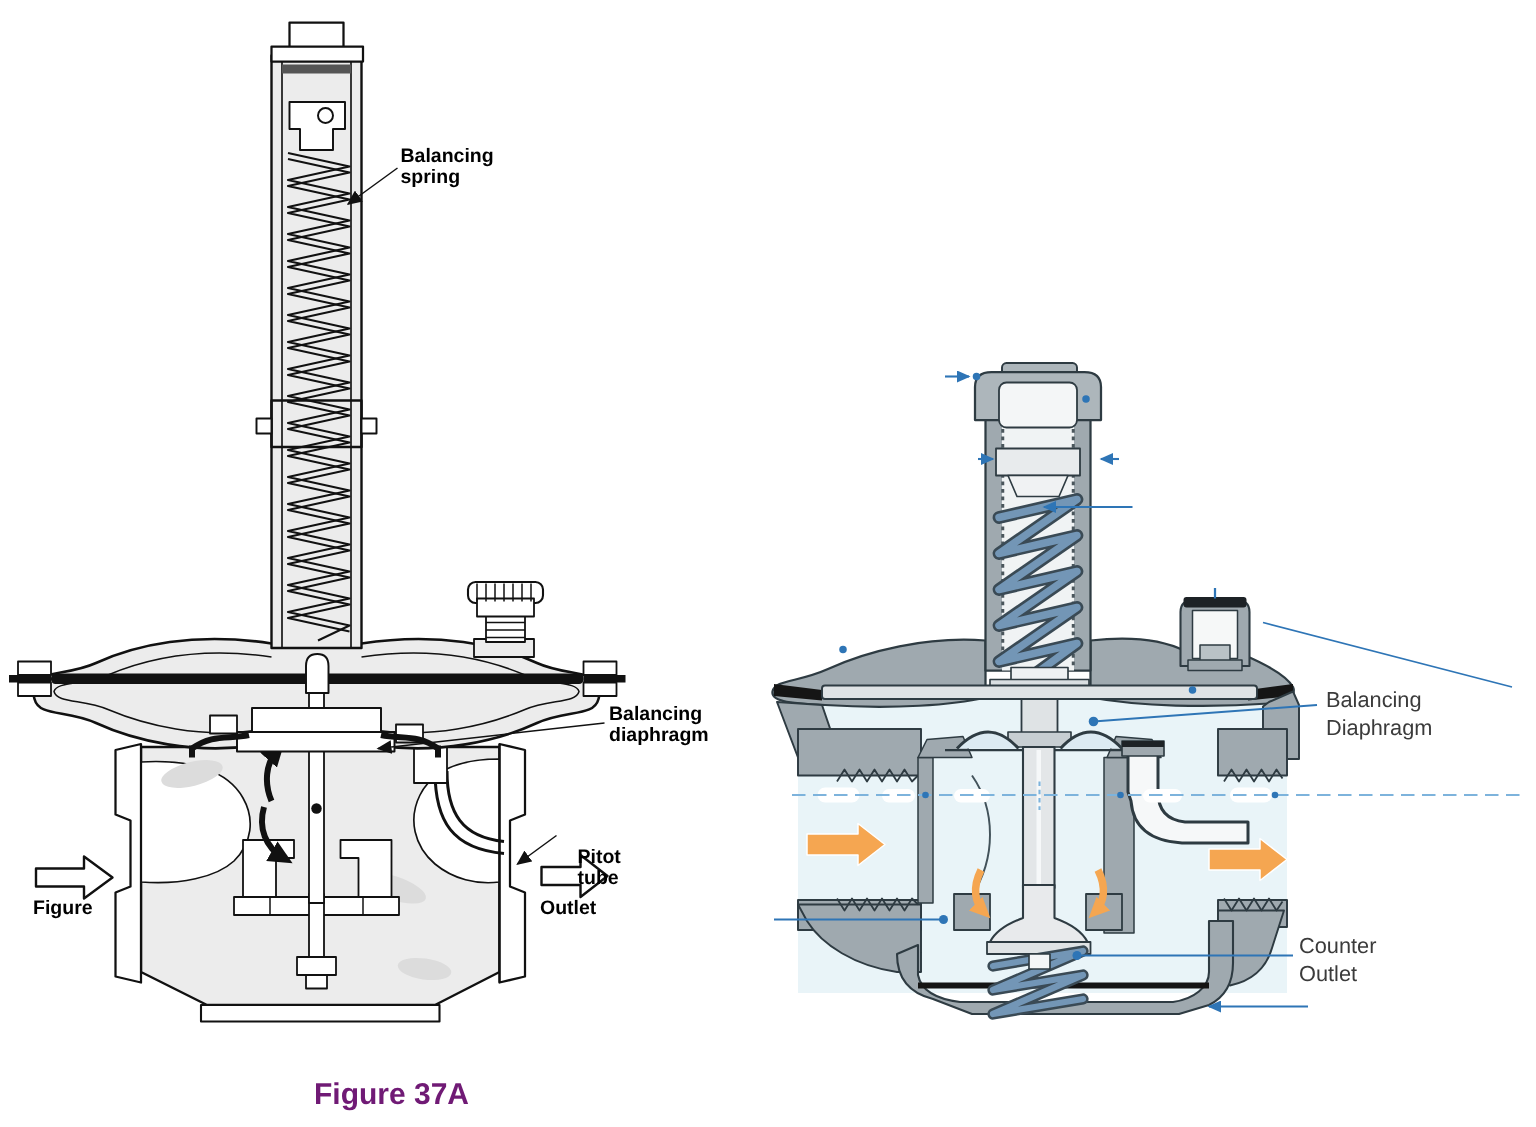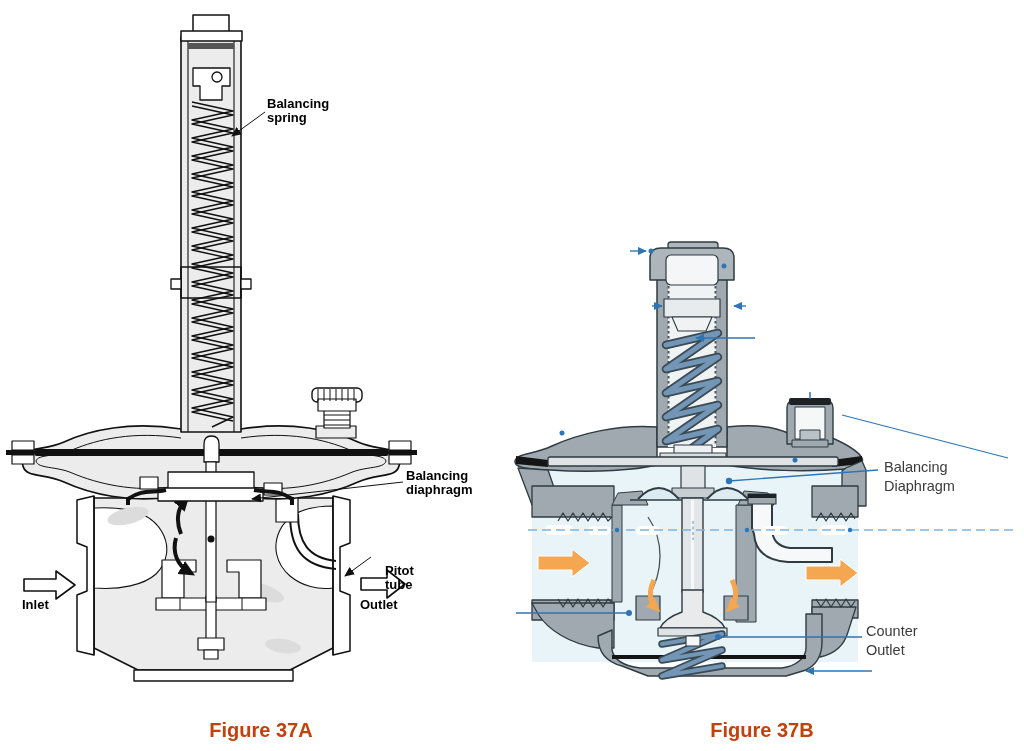--- a/index.html
+++ b/index.html
@@ -2,21 +2,21 @@
 <html><head>
 <meta charset="utf-8">
 <style>
   html,body{margin:0;padding:0;background:#ffffff;}
   #stage{position:relative;width:1024px;height:751px;background:#ffffff;overflow:hidden;
          font-family:"Liberation Sans", sans-serif;}
   #diagram-svg{position:absolute;left:0;top:0;}
   .lbl{position:absolute;color:#000;}
   .lbl-a{font-weight:bold;font-size:13px;line-height:14px;letter-spacing:0;}
   .lbl-b{font-weight:400;font-size:14.5px;line-height:19px;color:#3b3b3b;}
-  .caption{position:absolute;font-weight:bold;font-size:20px;text-align:center;color:#c2410c;}
+  .caption{position:absolute;font-weight:bold;font-size:20px;text-align:center;color:#701a75;}
 </style>
 </head>
 <body>
 
 <div id="stage">
 
 <svg id="diagram-svg" width="1024" height="751" viewBox="0 0 1024 751">
   <defs>
     <marker id="mA" markerUnits="userSpaceOnUse" markerWidth="11" markerHeight="9" refX="9" refY="4.5" orient="auto">
       <path d="M0,0 L10,4.5 L0,9 Z" fill="#111"></path>
@@ -304,21 +304,20 @@
       <circle cx="718" cy="637" r="3" fill="#2e75b6" stroke="none"></circle>
       <line x1="718" y1="637" x2="862" y2="637"></line>
       <line x1="872" y1="671" x2="806" y2="671" marker-end="url(#mB)"></line>
     </g>
   </g>
 </svg>
 
 <div class="lbl lbl-a" style="left:267px;top:97px;width:72px;">Balancing spring</div>
 <div class="lbl lbl-a" style="left:406px;top:469px;width:88px;">Balancing diaphragm</div>
 <div class="lbl lbl-a" style="left:366px;top:564px;width:44px;margin-left:19px;">Pitot tube</div>
-<div class="lbl lbl-a" style="left:22px;top:598px;">Inlet</div>
+<div class="lbl lbl-a" style="left:22px;top:598px;">Figure</div>
 <div class="lbl lbl-a" style="left:360px;top:598px;text-align:right;">Outlet</div>
 <div class="caption" style="left:174px;top:719px;width:174px;">Figure 37A</div>
 
 <div class="lbl lbl-b" style="left:884px;top:458px;width:96px;">Balancing Diaphragm</div>
 <div class="lbl lbl-b" style="left:866px;top:622px;width:80px;">Counter Outlet</div>
-<div class="caption" style="left:675px;top:719px;width:174px;">Figure 37B</div>
 
 </div>
 
 </body></html>

